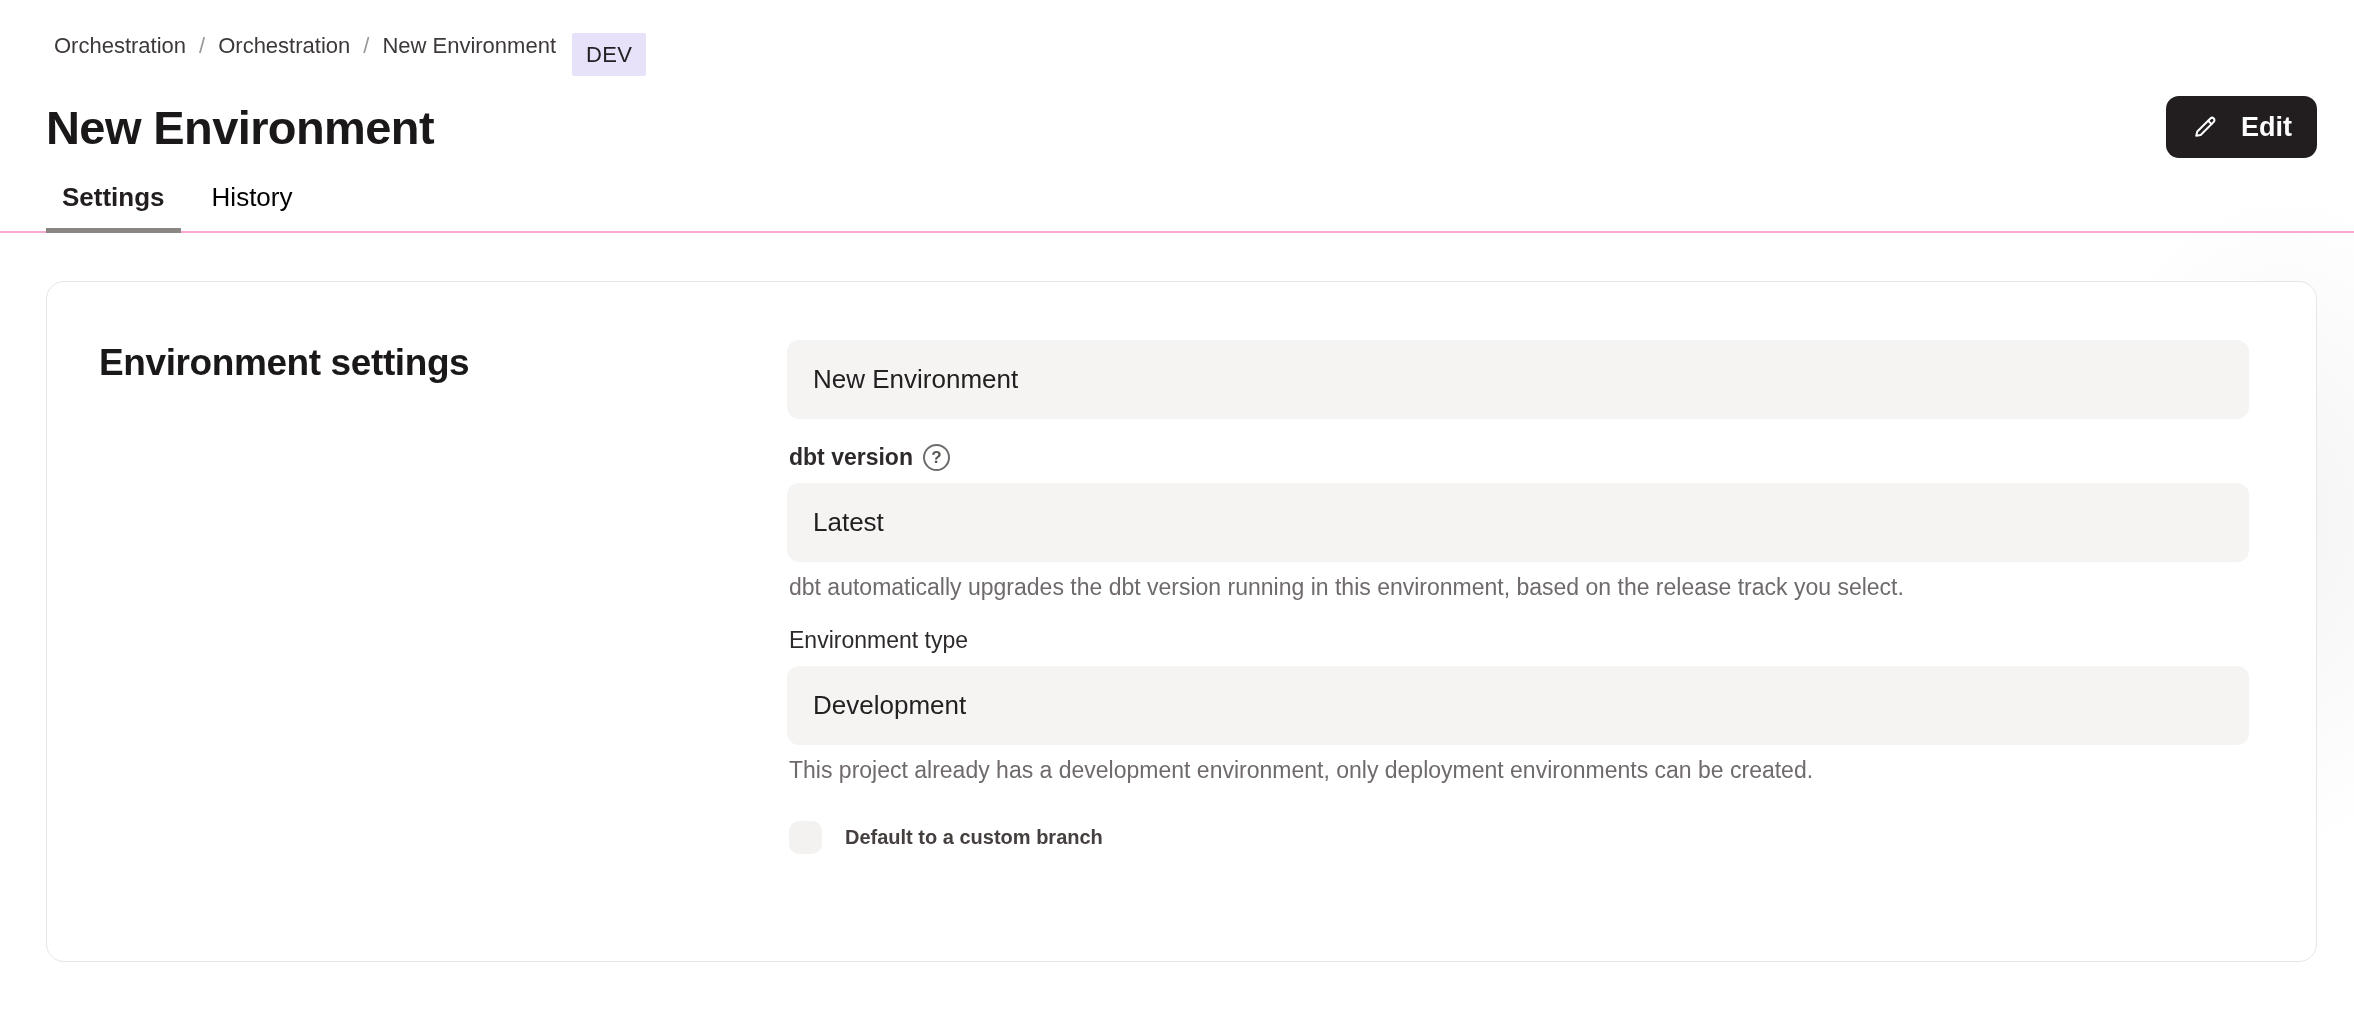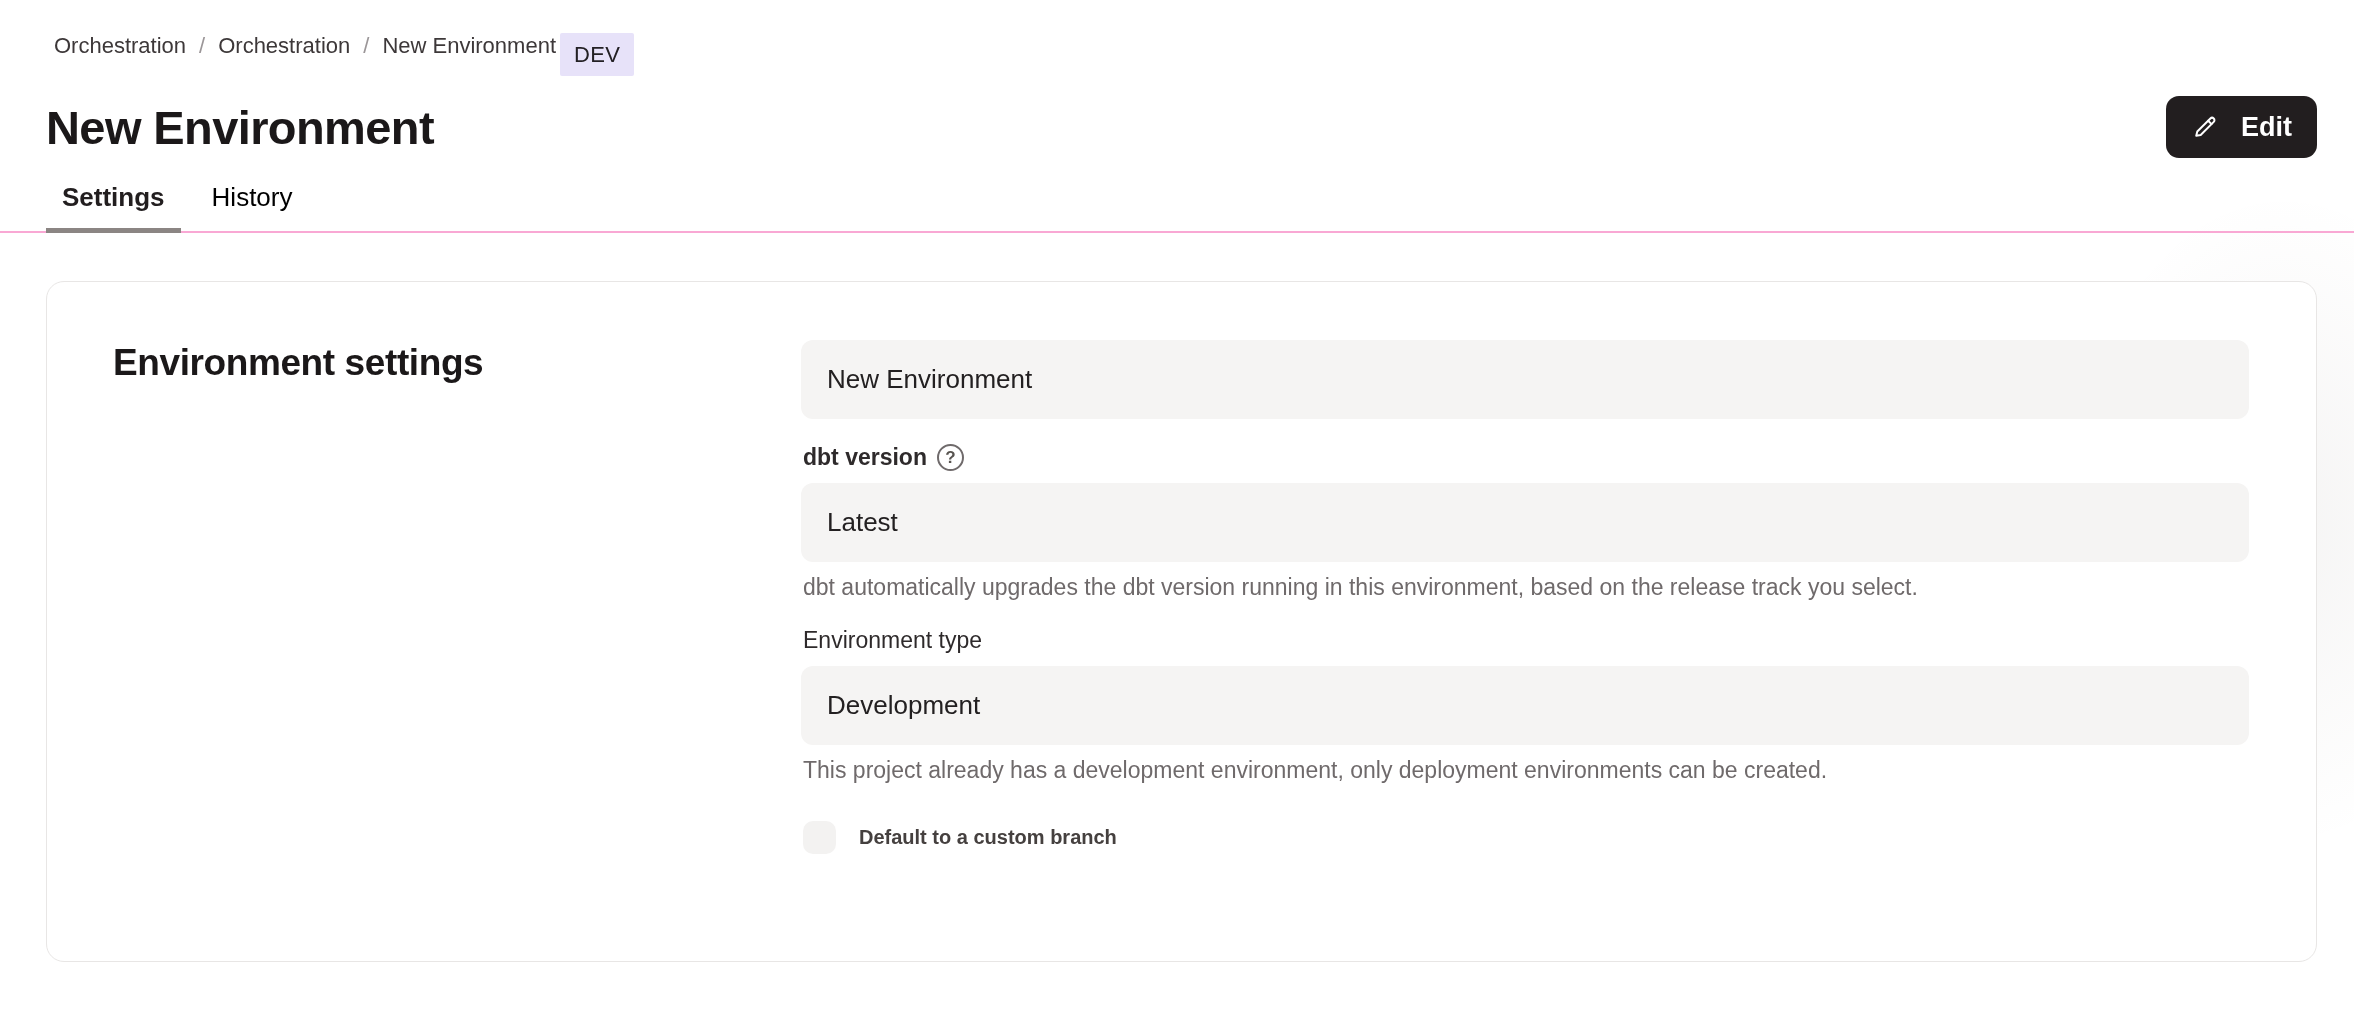--- a/index.html
+++ b/index.html
@@ -22,21 +22,21 @@
 
   
   .breadcrumb {
     margin: 33px 0 0 8px;
     display: flex; 
     font-size: 22px; color: #3d3839;
   }
   .crumb { cursor: pointer; }
   .crumb-sep { color: #9b9698; margin: 0 13px; }
   .badge {
-    margin-left: 4px;
+    margin-left: 16px;
     background: #e7e2f9; color: #232024;
     font-size: 22px; line-height: 1;
     padding: 11px 14px 10px;
     border-radius: 2px;
     letter-spacing: 0.3px;
   }
 
   
   .header-row {
     margin-top: 20px;
@@ -78,21 +78,21 @@
     height: 5px; background: #8b8583;
   }
 
   
   .card {
     position: relative; z-index: 1;
     margin: 48px 37px 0 46px;
     background: #ffffff;
     border: 1px solid #e8e6e5;
     border-radius: 18px;
-    padding: 58px 67px 64px 66px;
+    padding: 58px 67px 64px 52px;
     display: flex;
     min-height: 681px;
   }
   .card-left { width: 688px; flex-shrink: 0; }
   .section-heading {
     font-size: 37px; font-weight: 700; color: #1b1819;
     letter-spacing: -0.4px;
     margin-top: 2px;
   }
   .card-right { flex: 1; min-width: 0; }

